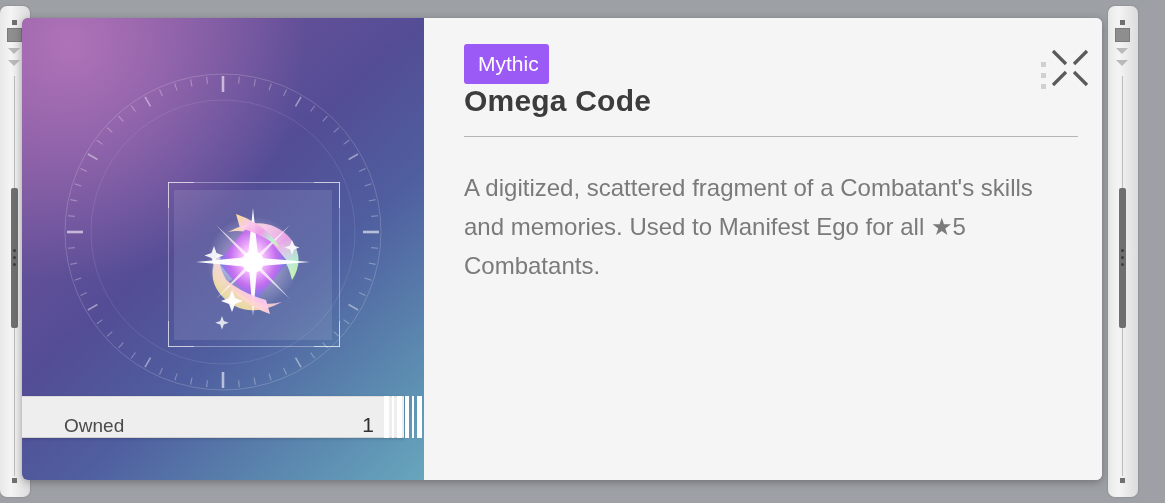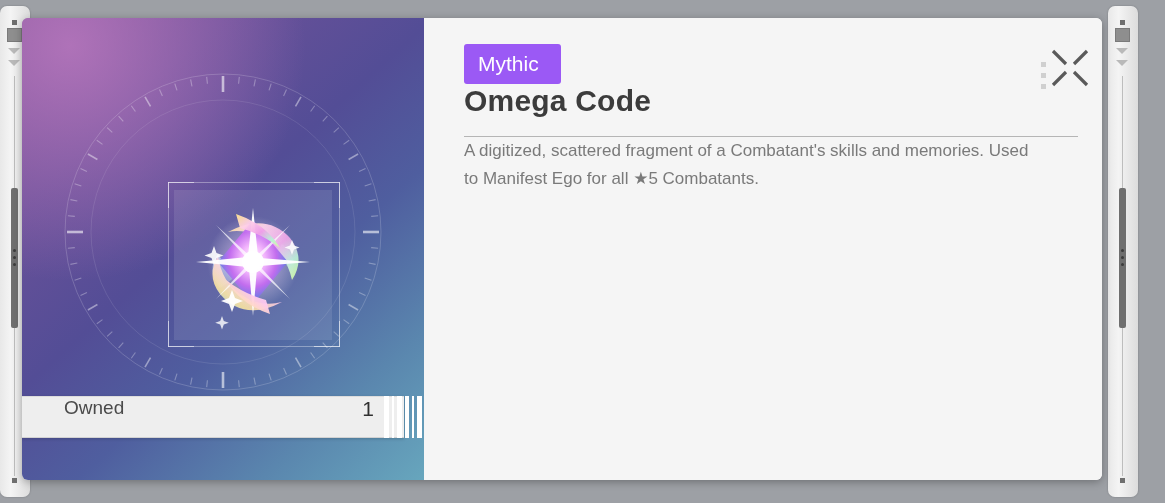--- a/index.html
+++ b/index.html
@@ -158,21 +158,21 @@
 
   
   #owned-bar {
     position: absolute;
     left: -22px; bottom: 42px;
     width: 404px; height: 42px;
     background: #eeeeee;
     border-top: 1px solid #dcdcdc;
     border-bottom: 1px solid #d2d2d2;
     display: flex;
-    align-items: flex-start;
+    align-items: flex-end;
     box-shadow: 0 1px 3px rgba(0,0,0,.18);
     gap: 20px;
   }
   #owned-label {
     margin-left: 64px;
     font-size: 19px;
     color: #4a4a4a;
   }
   #owned-value {
     margin-left: auto;
@@ -199,41 +199,42 @@
     background: #f5f5f5;
     padding: 26px 38px 0 40px;
   }
 
   #badge {
     display: inline-block;
     background: #9b59f5;
     color: #ffffff;
     font-size: 21px;
     line-height: 1;
-    padding: 9px 22px 10px 14px;
+    padding: 9px 10px 10px 14px;
     border-radius: 3px;
   }
 
   #title {
     font-size: 30px;
     font-weight: bold;
     color: #3c3c3c;
     letter-spacing: .2px;
   }
 
   #divider {
     margin-top: 18px;
     width: 614px;
     height: 1px;
     background: #b5b5b5;
   }
 
   #description {
+    margin-top: 32px;
     width: 580px;
-    font-size: 17px;
+    font-size: 24px;
     line-height: 1.62;
     color: #7a7a7a;
   }
 
   
   #kebab {
     position: absolute;
     right: 70px; top: 44px;
     width: 5px;
     display: flex;

